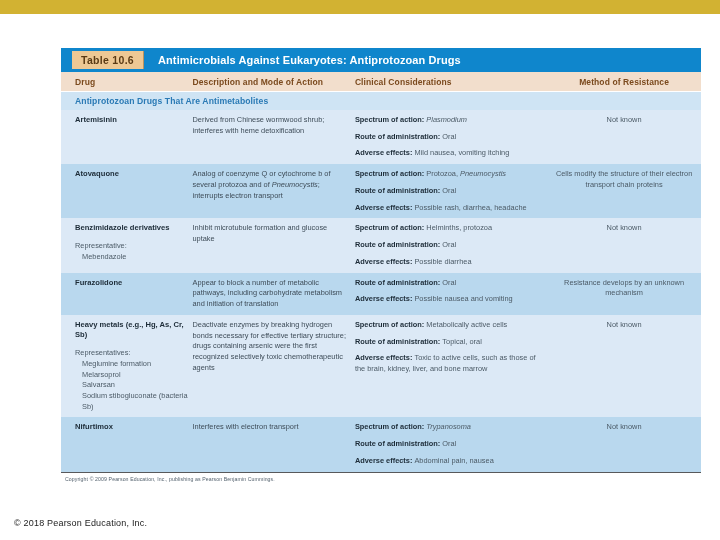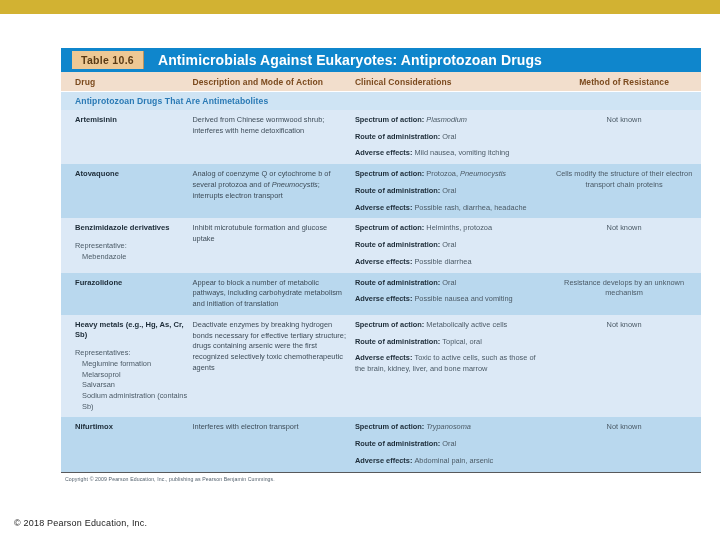--- a/index.html
+++ b/index.html
@@ -57,21 +57,21 @@
     font-size: 10.5px;
     font-weight: bold;
     letter-spacing: 0.3px;
     padding: 4px 9px 4px 9px;
     line-height: 1;
     white-space: nowrap;
     border-right: 1px solid #b8935f;
   }
   .table-title {
     color: #ffffff;
-    font-size: 14px;
+    font-size: 11px;
     font-weight: bold;
     letter-spacing: 0.1px;
     margin-left: 14px;
     white-space: nowrap;
   }
 
   
   .col-head {
     display: flex;
     background: #f2decc;
@@ -240,39 +240,39 @@
           <div class="cell c2">Appear to block a number of metabolic pathways, including carbohydrate metabolism and initiation of translation</div>
           <div class="cell c3">
             <div class="cc-line"><span class="cc-label">Route of administration: </span><span class="cc-val">Oral</span></div>
             <div class="cc-line"><span class="cc-label">Adverse effects: </span><span class="cc-val">Possible nausea and vomiting</span></div>
           </div>
           <div class="cell c4 mor">Resistance develops by an unknown mechanism</div>
         </div>
         <div class="row alt-a">
           <div class="cell c1">
             <div class="drug-name">Heavy metals (e.g., Hg, As, Cr, Sb)</div>
-            <div class="rep-block"><span>Representatives:</span><span class="rep-indent">Meglumine formation</span><span class="rep-indent">Melarsoprol</span><span class="rep-indent">Salvarsan</span><span class="rep-indent">Sodium administration (contains Sb)</span></div>
+            <div class="rep-block"><span>Representatives:</span><span class="rep-indent">Meglumine formation</span><span class="rep-indent">Melarsoprol</span><span class="rep-indent">Salvarsan</span><span class="rep-indent">Sodium stibogluconate (bacteria Sb)</span></div>
           </div>
           <div class="cell c2">Deactivate enzymes by breaking hydrogen bonds necessary for effective tertiary structure; drugs containing arsenic were the first recognized selectively toxic chemotherapeutic agents</div>
           <div class="cell c3">
             <div class="cc-line"><span class="cc-label">Spectrum of action: </span><span class="cc-val">Metabolically active cells</span></div>
             <div class="cc-line"><span class="cc-label">Route of administration: </span><span class="cc-val">Topical, oral</span></div>
             <div class="cc-line"><span class="cc-label">Adverse effects: </span><span class="cc-val">Toxic to active cells, such as those of the brain, kidney, liver, and bone marrow</span></div>
           </div>
           <div class="cell c4 mor">Not known</div>
         </div>
         <div class="row alt-b">
           <div class="cell c1">
             <div class="drug-name">Nifurtimox</div>
           </div>
           <div class="cell c2">Interferes with electron transport</div>
           <div class="cell c3">
             <div class="cc-line"><span class="cc-label">Spectrum of action: </span><span class="cc-val"><span class="it">Trypanosoma</span></span></div>
             <div class="cc-line"><span class="cc-label">Route of administration: </span><span class="cc-val">Oral</span></div>
-            <div class="cc-line"><span class="cc-label">Adverse effects: </span><span class="cc-val">Abdominal pain, arsenic</span></div>
+            <div class="cc-line"><span class="cc-label">Adverse effects: </span><span class="cc-val">Abdominal pain, nausea</span></div>
           </div>
           <div class="cell c4 mor">Not known</div>
         </div>
       </div>
 
     <div class="fig-rule"></div>
     <div class="credit">Copyright © 2009 Pearson Education, Inc., publishing as Pearson Benjamin Cummings.</div>
   </div>
 
   <div class="slide-footer">© 2018 Pearson Education, Inc.</div>

